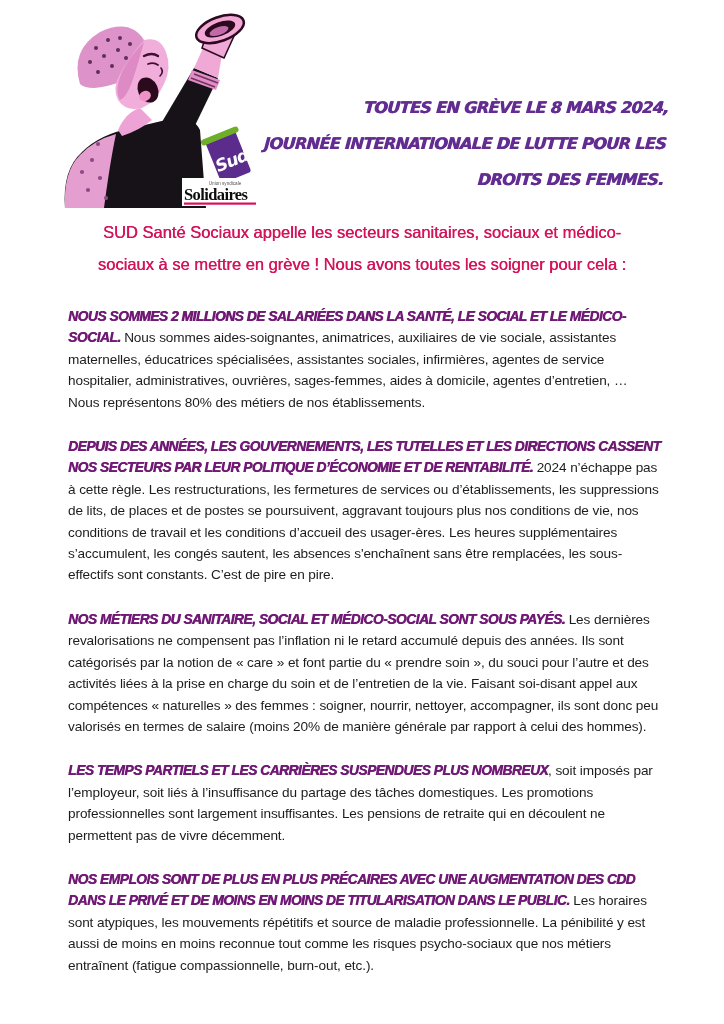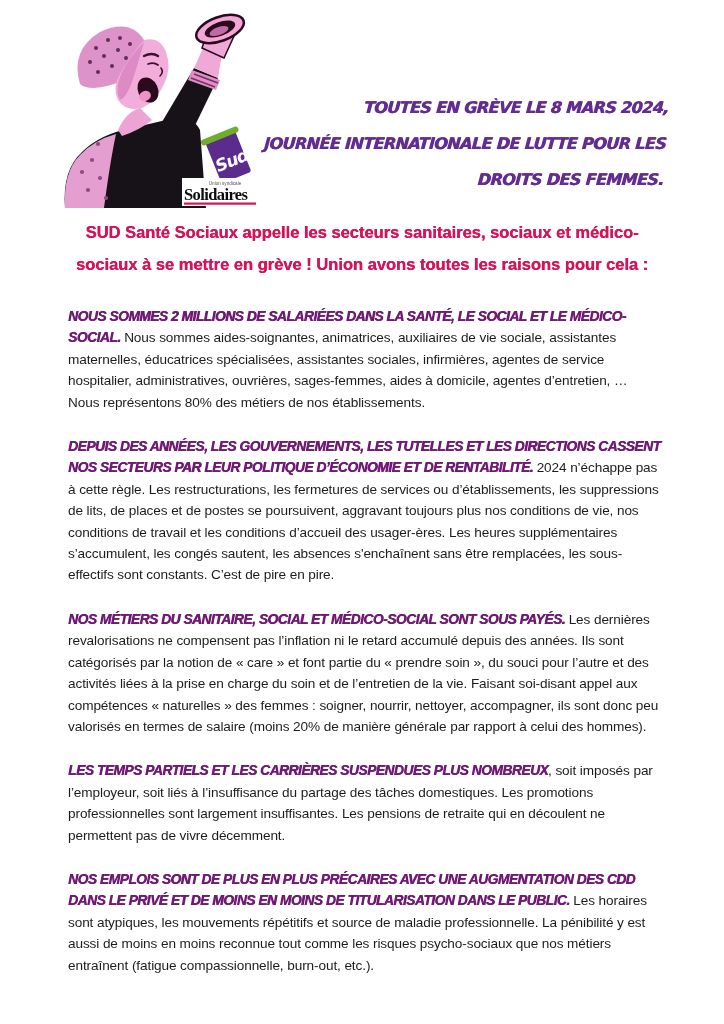--- a/index.html
+++ b/index.html
@@ -30,21 +30,21 @@
     line-height: 36px; white-space: nowrap;
     text-shadow: 0.7px 0 0 currentColor;
     transform: skewX(-4deg);
   }
 
   
   .callout {
     margin: 8px 40px 0 40px;
     text-align: center;
     color: #d4145a;
-    font-weight: 700;
+    font-weight: 400;
     font-size: 16.5px;
     line-height: 32px;
     text-shadow: 0.4px 0 0 currentColor;
   }
 
   
   .content {
     margin: 26px 62px 0 68px;
   }
   .content p {
@@ -156,21 +156,21 @@
 
     <div class="title-block">
       <div>TOUTES EN GRÈVE LE 8 MARS 2024,</div>
       <div>JOURNÉE INTERNATIONALE DE LUTTE POUR LES</div>
       <div>DROITS DES  FEMMES.</div>
     </div>
   </div>
 
   <div class="callout">
     <div>SUD Santé Sociaux appelle les secteurs sanitaires, sociaux et médico-</div>
-    <div>sociaux à se mettre en grève ! Union avons toutes les raisons pour cela :</div>
+    <div>sociaux à se mettre en grève ! Nous avons toutes les soigner pour cela :</div>
   </div>
 
   <div class="content">
     <p><span class="p-head">NOUS SOMMES 2 MILLIONS DE SALARIÉES DANS LA SANTÉ, LE SOCIAL ET LE MÉDICO-SOCIAL.</span><span> Nous sommes aides-soignantes, animatrices, auxiliaires de vie sociale, assistantes maternelles, éducatrices spécialisées, assistantes sociales, infirmières, agentes de service hospitalier, administratives, ouvrières, sages-femmes, aides à domicile, agentes d’entretien, … Nous représentons 80% des métiers de nos établissements.</span></p>
 
     <p><span class="p-head">DEPUIS DES ANNÉES, LES GOUVERNEMENTS, LES TUTELLES ET LES DIRECTIONS CASSENT NOS SECTEURS PAR LEUR POLITIQUE D’ÉCONOMIE ET DE RENTABILITÉ.</span><span> 2024 n’échappe pas à cette règle. Les restructurations, les fermetures de services ou d’établissements, les suppressions de lits, de places et de postes se poursuivent, aggravant toujours plus nos conditions de vie, nos conditions de travail et les conditions d’accueil des usager-ères. Les heures supplémentaires s’accumulent, les congés sautent, les absences s'enchaînent sans être remplacées, les sous-effectifs sont constants. C’est de pire en pire.</span></p>
 
     <p><span class="p-head">NOS MÉTIERS DU SANITAIRE, SOCIAL ET MÉDICO-SOCIAL SONT SOUS PAYÉS.</span><span> Les dernières revalorisations ne compensent pas l’inflation ni le retard accumulé depuis des années. Ils sont catégorisés par la notion de « care » et font partie du « prendre soin », du souci pour l’autre et des activités liées à la prise en charge du soin et de l’entretien de la vie. Faisant soi-disant appel aux compétences « naturelles » des femmes : soigner, nourrir, nettoyer, accompagner, ils sont donc peu valorisés en termes de salaire (moins 20% de manière générale par rapport à celui des hommes).</span></p>
 
     <p><span class="p-head">LES TEMPS PARTIELS ET LES CARRIÈRES SUSPENDUES PLUS NOMBREUX</span><span>, soit imposés par l’employeur, soit liés à l’insuffisance du partage des tâches domestiques. Les promotions professionnelles sont largement insuffisantes. Les pensions de retraite qui en découlent ne permettent pas de vivre décemment.</span></p>

